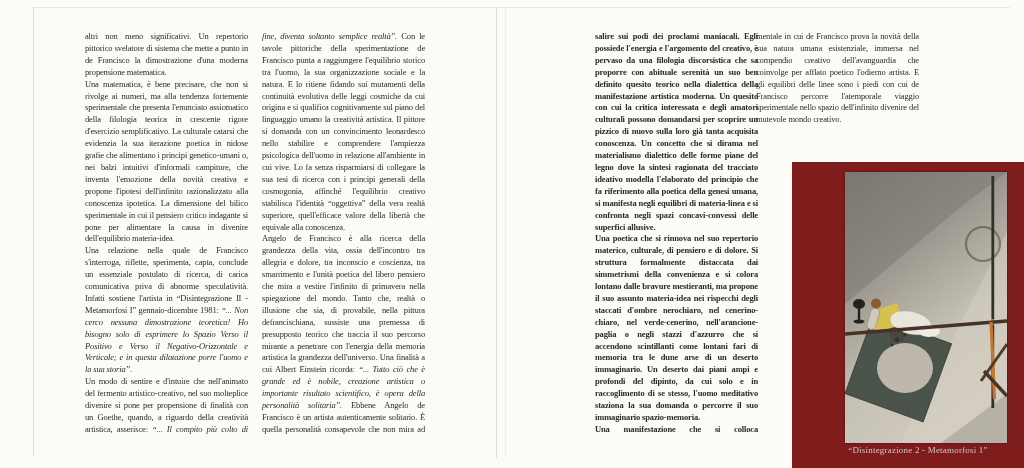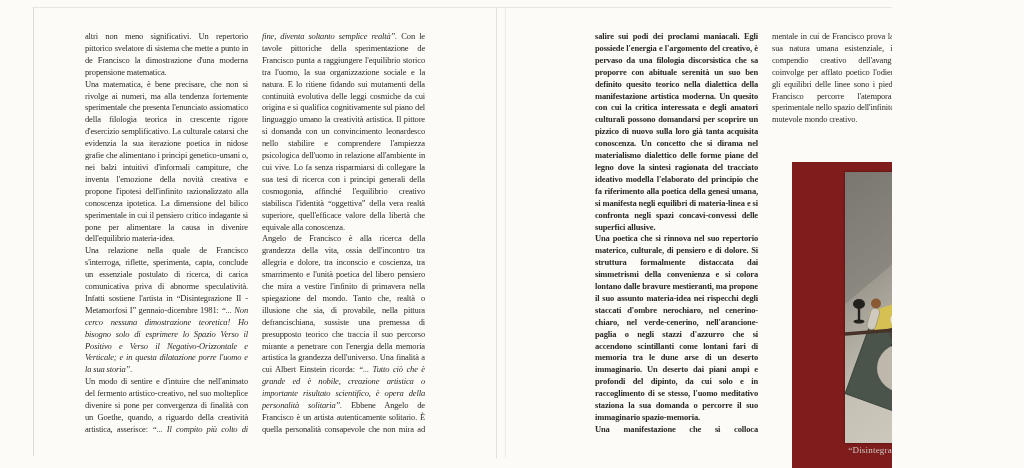--- a/index.html
+++ b/index.html
@@ -2,41 +2,41 @@
 <html lang="it"><head>
 <meta charset="utf-8">
 <style>
   html,body{margin:0;padding:0;}
   body{
     width:1024px;height:468px;
     background:#fcfbf8;
     font-family:"Liberation Serif", serif;
     overflow:hidden;
   }
-  .spread{position:relative;width:892px;height:468px;overflow:hidden;}
+  .spread{position:relative;width:1024px;height:468px;overflow:hidden;}
 
   
   .edge{position:absolute;background:#e0dfd9;}
   .edge-top{left:33px;top:7px;width:977px;height:1px;background:#e7e6e1;}
   .edge-left{left:33px;top:7px;width:1px;height:449px;background:#dcdbd5;}
   .gutter-a{left:496px;top:8px;width:1px;height:450px;background:#e0dfd9;}
   .gutter-b{left:505px;top:8px;width:1px;height:450px;background:#eeede7;}
 
   
   .col{
     position:absolute;top:31px;width:163px;height:404px;overflow:hidden;
     font-size:8.5px;line-height:11.9px;letter-spacing:-0.15px;
     color:#2d2b26;text-align:justify;
   }
   .col p{margin:0;padding:0;}
   .it{font-style:italic;margin-top:24px;}
   #col1{left:85px;}
   #col2{left:262px;}
   #col3{left:595px;font-weight:bold;}
-  #col4{left:772px;height:104px;}
+  #col4{left:756px;height:104px;}
 
   .attribution{
     position:absolute;left:772px;top:134px;width:147px;
     text-align:right;font-style:italic;
     font-size:8.8px;line-height:12px;color:#2d2b26;
   }
 
   
   .panel{
     position:absolute;left:792px;top:162px;width:232px;height:306px;
@@ -61,21 +61,21 @@
 
   <div class="edge edge-top"></div>
   <div class="edge edge-left"></div>
   <div class="edge gutter-a"></div>
   <div class="edge gutter-b"></div>
 
   <div class="col" id="col1">
       <p><span>altri non meno significativi. Un repertorio pittorico svelatore di sistema che mette a punto in de Francisco la dimostrazione d'una moderna propensione matematica.</span></p>
       <p><span>Una matematica, è bene precisare, che non si rivolge ai numeri, ma alla tendenza fortemente sperimentale che presenta l'enunciato assiomatico della filologia teorica in crescente rigore d'esercizio semplificativo. La culturale catarsi che evidenzia la sua iterazione poetica in nidose grafie che alimentano i principi genetico-umani o, nei balzi intuitivi d'informali campiture, che inventa l'emozione della novità creativa e propone l'ipotesi dell'infinito razionalizzato alla conoscenza ipotetica. La dimensione del bilico sperimentale in cui il pensiero critico indagante si pone per alimentare la causa in divenire dell'equilibrio materia-idea.</span></p>
       <p><span>Una relazione nella quale de Francisco s'interroga, riflette, sperimenta, capta, conclude un essenziale postulato di ricerca, di carica comunicativa priva di abnorme speculatività. Infatti sostiene l'artista in “Disintegrazione II - Metamorfosi I” gennaio-dicembre 1981: </span><span class="it">“... Non cerco nessuna dimostrazione teoretica! Ho bisogno solo di esprimere lo Spazio Verso il Positivo e Verso il Negativo-Orizzontale e Verticale; e in questa dilatazione porre l'uomo e la sua storia”.</span></p>
-      <p><span>Un modo di sentire e d'intuire che nell'animato del fermento artistico-creativo, nel suo molteplice divenire si pone per convergenza di finalità con un Goethe, quando, a riguardo della creatività artistica, asserisce: </span><span class="it">“... Il compito più colto di ogni arte è quello di creare attraverso l'apparenza sino al punto in cui, alla</span></p>
+      <p><span>Un modo di sentire e d'intuire che nell'animato del fermento artistico-creativo, nel suo molteplice divenire si pone per propensione di finalità con un Goethe, quando, a riguardo della creatività artistica, asserisce: </span><span class="it">“... Il compito più colto di ogni arte è quello di creare attraverso l'apparenza sino al punto in cui, alla</span></p>
     </div>
   <div class="col" id="col2">
       <p><span class="it">fine, diventa soltanto semplice realtà”.</span><span> Con le tavole pittoriche della sperimentazione de Francisco punta a raggiungere l'equilibrio storico tra l'uomo, la sua organizzazione sociale e la natura. E lo ritiene fidando sui mutamenti della continuità evolutiva delle leggi cosmiche da cui origina e si qualifica cognitivamente sul piano del linguaggio umano la creatività artistica. Il pittore si domanda con un convincimento leonardesco nello stabilire e comprendere l'ampiezza psicologica dell'uomo in relazione all'ambiente in cui vive. Lo fa senza risparmiarsi di collegare la sua tesi di ricerca con i principi generali della cosmogonia, affinché l'equilibrio creativo stabilisca l'identità “oggettiva” della vera realtà superiore, quell'efficace valore della libertà che equivale alla conoscenza.</span></p>
       <p><span>Angelo de Francisco è alla ricerca della grandezza della vita, ossia dell'incontro tra allegria e dolore, tra inconscio e coscienza, tra smarrimento e l'unità poetica del libero pensiero che mira a vestire l'infinito di primavera nella spiegazione del mondo. Tanto che, realtà o illusione che sia, di provabile, nella pittura defrancischiana, sussiste una premessa di presupposto teorico che traccia il suo percorso mirante a penetrare con l'energia della memoria artistica la grandezza dell'universo. Una finalità a cui Albert Einstein ricorda: </span><span class="it">“... Tutto ciò che è grande ed è nobile, creazione artistica o importante risultato scientifico, è opera della personalità solitaria”.</span><span> Ebbene Angelo de Francisco è un artista autenticamente solitario. È quella personalità consapevole che non mira ad occupare la cattedra universitaria e tantomeno di</span></p>
     </div>
 
   <div class="col" id="col3">
       <p><span>salire sui podi dei proclami maniacali. Egli possiede l'energia e l'argomento del creativo, è pervaso da una filologia discorsistica che sa proporre con abituale serenità un suo ben definito quesito teorico nella dialettica della manifestazione artistica moderna. Un quesito con cui la critica interessata e degli amatori culturali possono domandarsi per scoprire un pizzico di nuovo sulla loro già tanta acquisita conoscenza. Un concetto che si dirama nel materialismo dialettico delle forme piane del legno dove la sintesi ragionata del tracciato ideativo modella l'elaborato del principio che fa riferimento alla poetica della genesi umana, si manifesta negli equilibri di materia-linea e si confronta negli spazi concavi-convessi delle superfici allusive.</span></p>
       <p><span>Una poetica che si rinnova nel suo repertorio materico, culturale, di pensiero e di dolore. Si struttura formalmente distaccata dai simmetrismi della convenienza e si colora lontano dalle bravure mestieranti, ma propone il suo assunto materia-idea nei rispecchi degli staccati d'ombre nerochiaro, nel cenerino-chiaro, nel verde-cenerino, nell'arancione-paglia o negli stazzi d'azzurro che si accendono scintillanti come lontani fari di memoria tra le dune arse di un deserto immaginario. Un deserto dai piani ampi e profondi del dipinto, da cui solo e in raccoglimento di se stesso, l'uomo meditativo staziona la sua domanda o percorre il suo immaginario spazio-memoria.</span></p>
       <p><span>Una manifestazione che si colloca dall'autentico all'utopico, appunto per scoprire la continuità dell'equilibrio umano nel fermento della creatività artistica. La comunicazione speri-</span></p>

